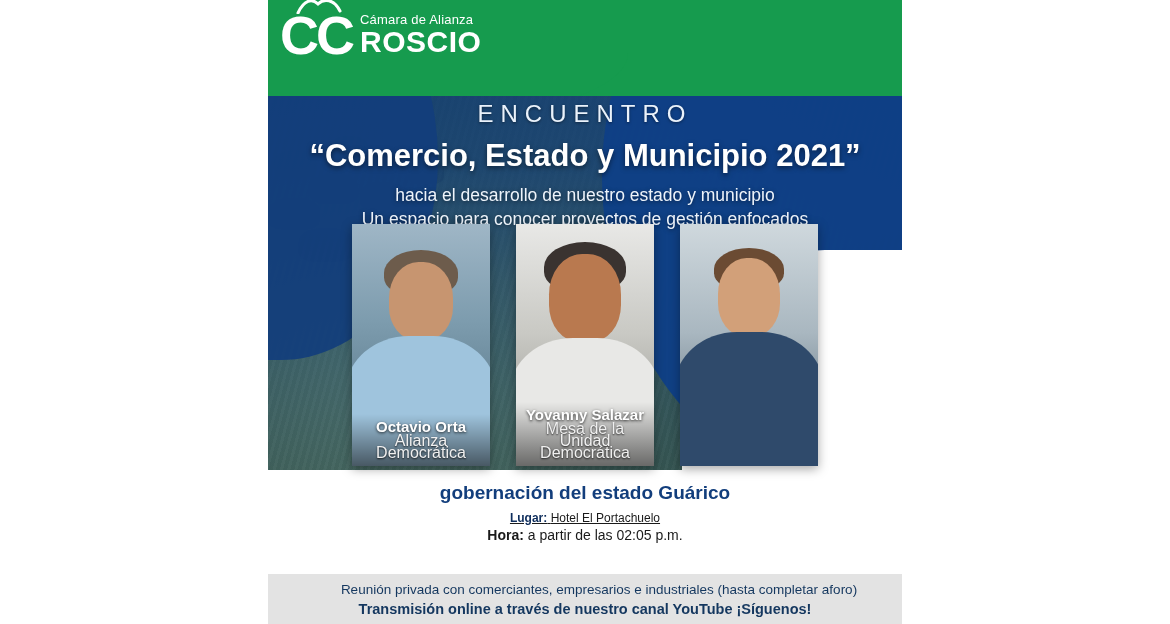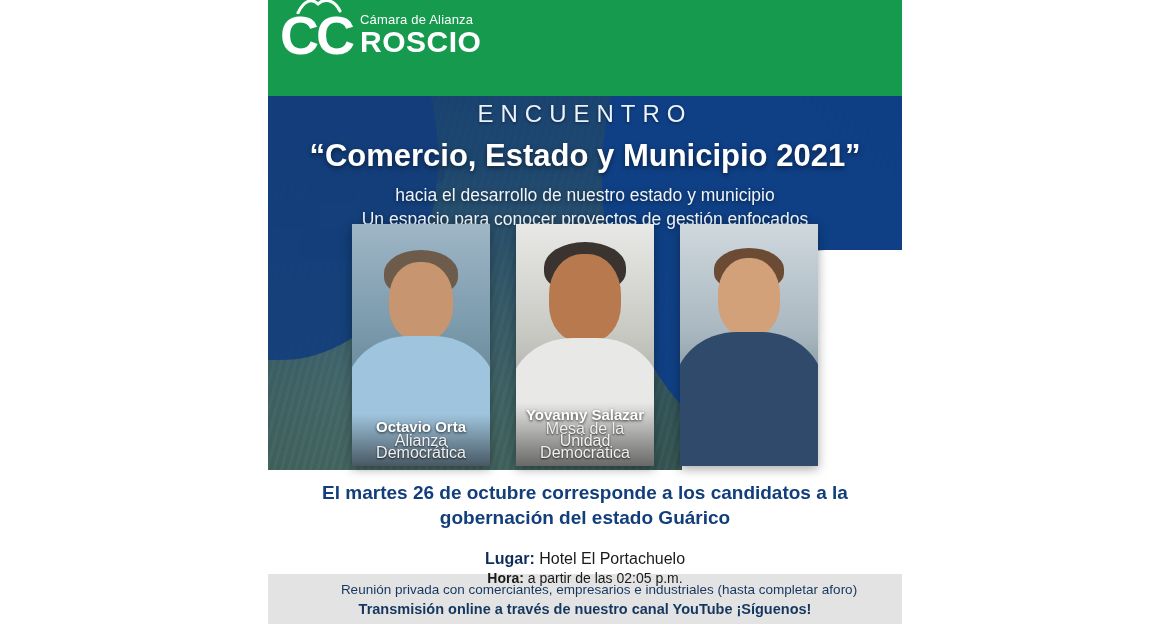--- a/index.html
+++ b/index.html
@@ -300,23 +300,24 @@
   }
   .info-head {
     margin-top: 10px;
     font-size: 19px;
     font-weight: bold;
     color: #123e7c;
     line-height: 25px;
     padding: 0 28px;
   }
   .info-line {
-    margin-top: 20px;
-    font-size: 16px;
+    margin-top: 6px;
+    font-size: 12px;
     color: #1a1a1a;
+    text-decoration: underline;
   }
   .info-line b { color: #0e2d5c; }
   .info-line2 {
     margin-top: 2px;
     font-size: 14px;
     color: #1a1a1a;
   }
 
   
   .footer {
@@ -431,21 +432,20 @@
           <div class="hair" style="top:24px; width:70px; height:42px; background:#6b4b33;"></div>
           <div class="face" style="top:34px; width:62px; height:78px; background:#d2a079;"></div>
           <div class="body" style="top:108px; width:150px; height:134px; background:#2f4a6b;"></div>
         </div>
       </div>
 
     </div>
 
     <div class="info">
       <div class="info-head">
-        <div>El martes 26 de octubre corresponde a los candidatos a la</div>
         <div>gobernación del estado Guárico</div>
       </div>
       <div class="info-line">
         <b>Lugar:</b>
         <span>Hotel El Portachuelo</span>
       </div>
       <div class="info-line2">
         <b>Hora:</b>
         <span>a partir de las 02:05 p.m.</span>
       </div>

